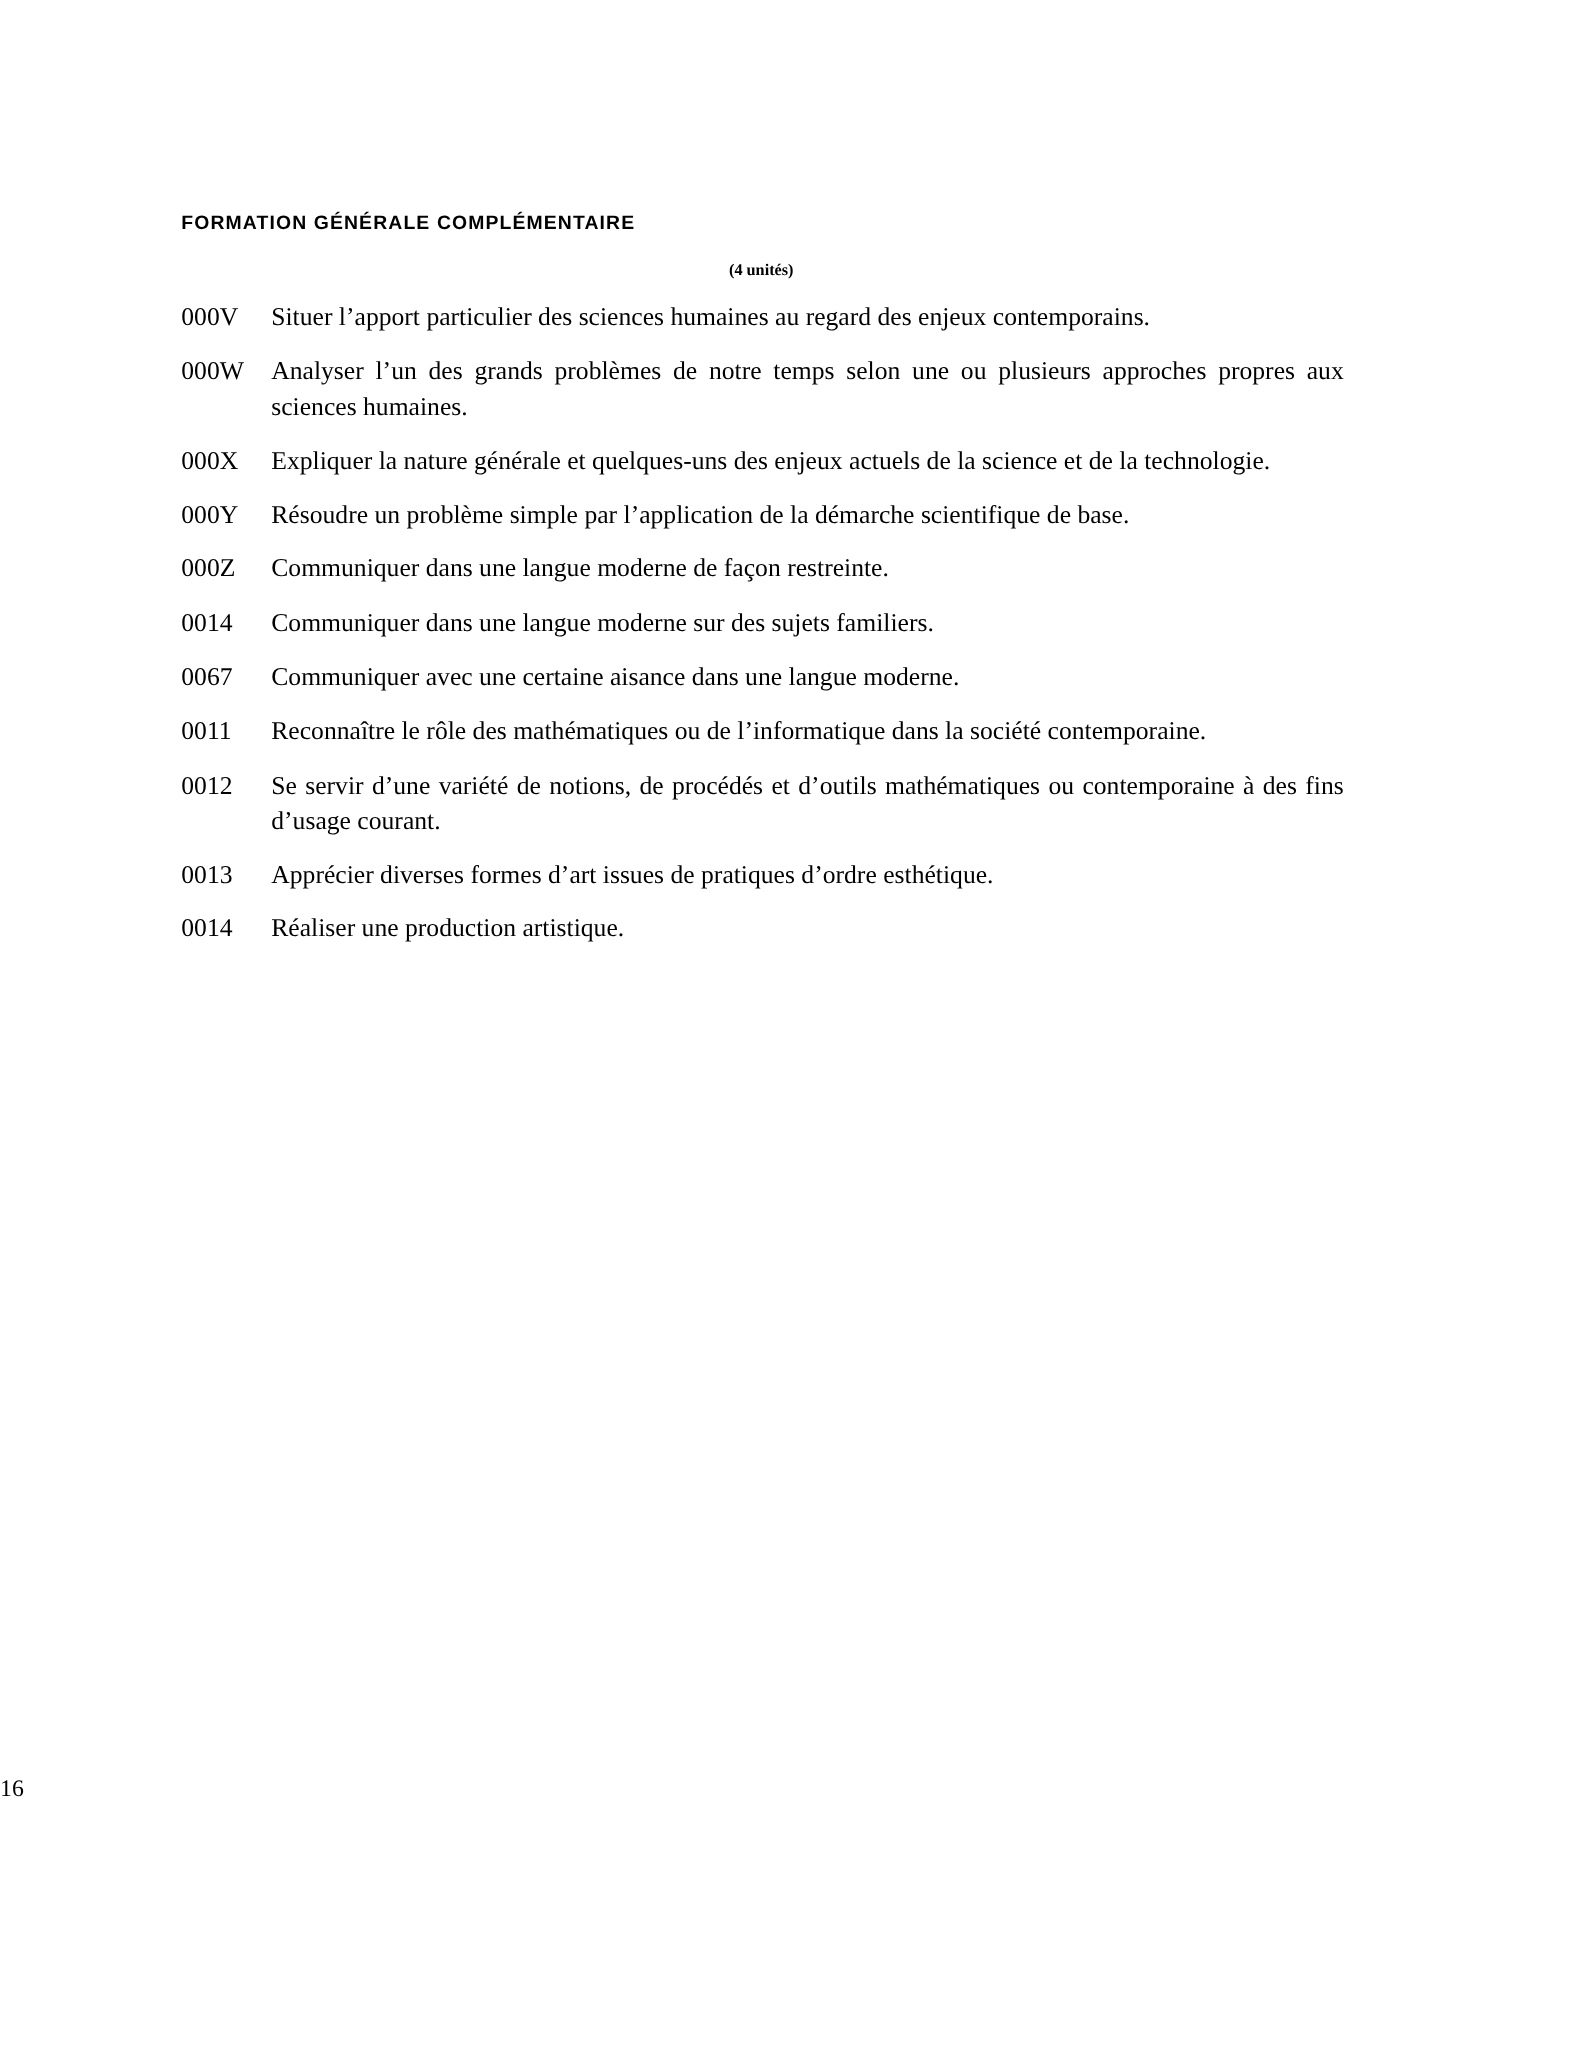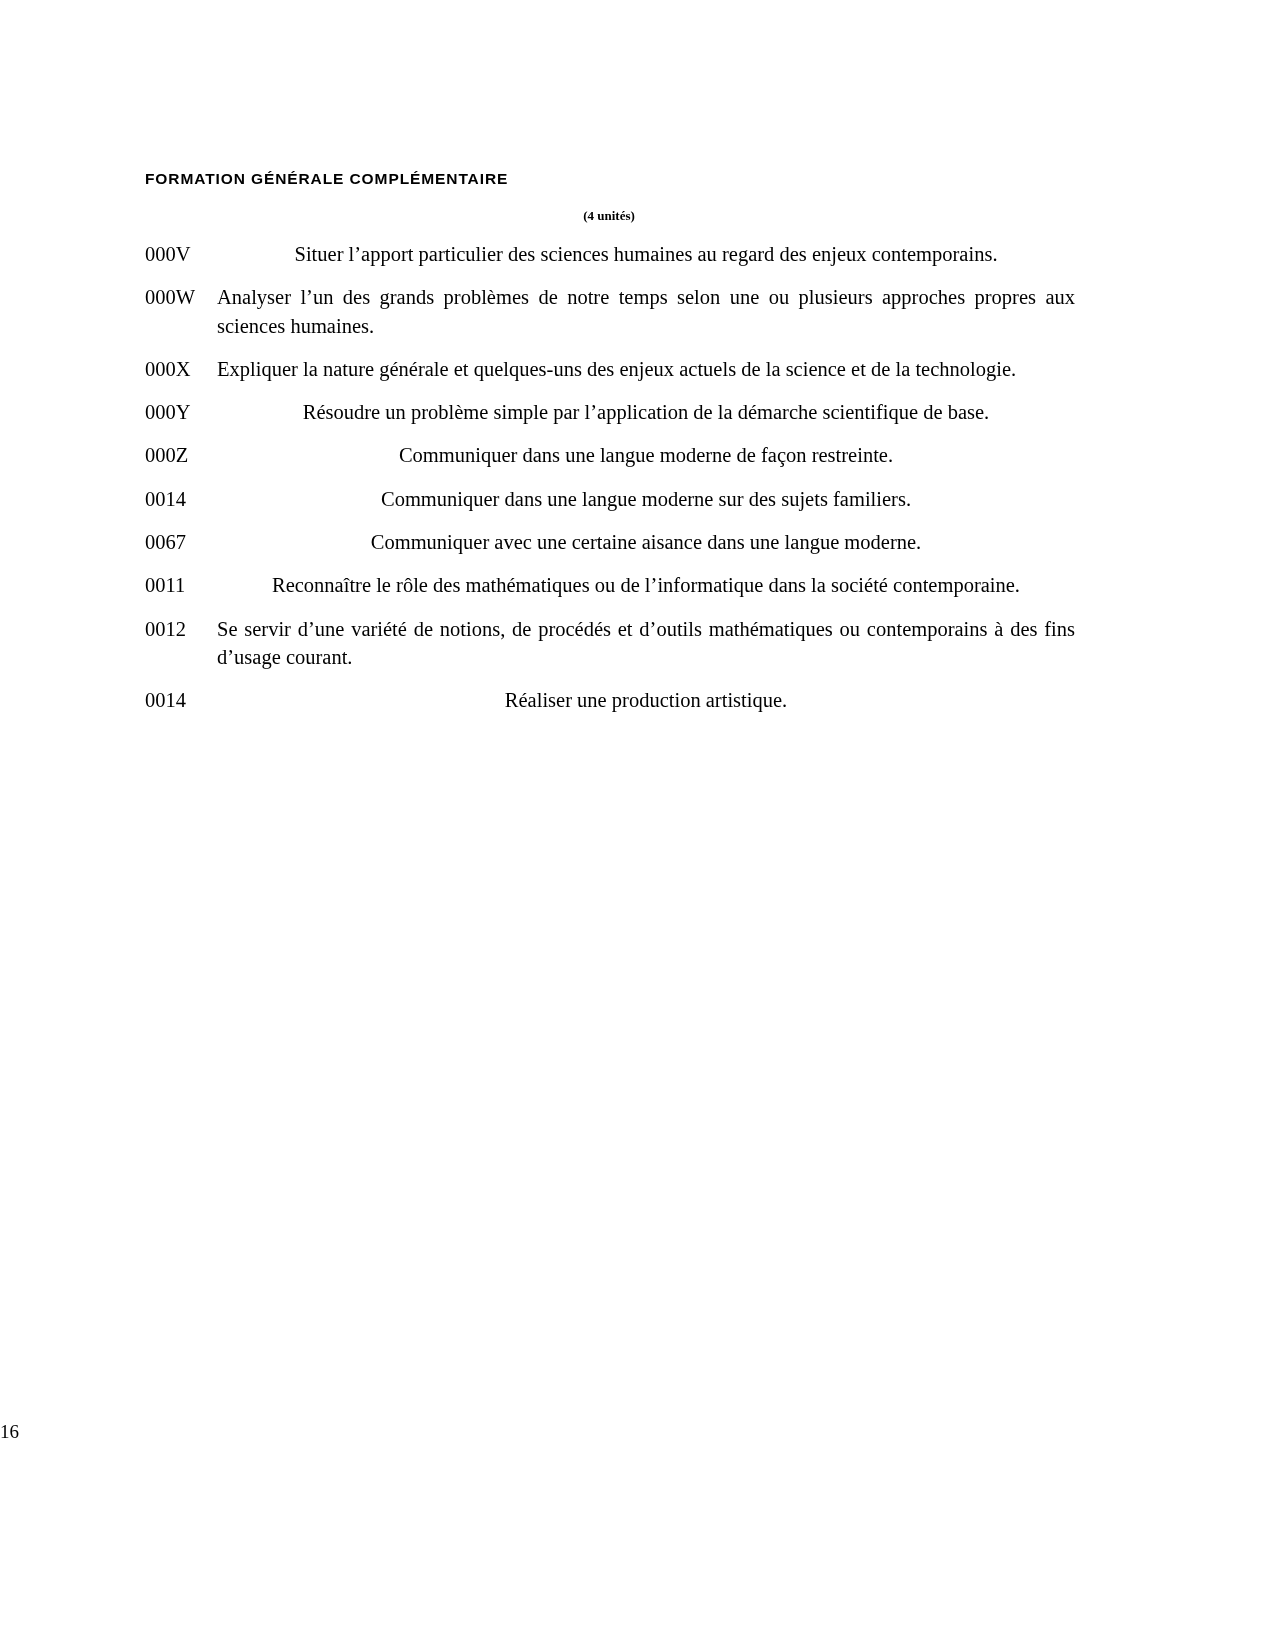--- a/index.html
+++ b/index.html
@@ -56,21 +56,21 @@
     font-family: Liberation Serif, serif;
   }
   .entry-text {
     flex: 1 1 auto;
     font-size: 20.5px;
     line-height: 1.38;
     text-align: justify;
     text-justify: inter-word;
   }
   .entry-text.nojust {
-    text-align: center;
+    text-align: left;
   }
   .page-number {
     position: absolute;
     left: 0;
     top: 1421px;
     width: 1275px;
     font-size: 19px;
   }
 </style>
 </head>
@@ -120,23 +120,27 @@
         <div class="entry-text nojust">Communiquer avec une certaine aisance dans une langue moderne.</div>
       </div>
 
       <div class="entry">
         <div class="entry-code">0011</div>
         <div class="entry-text nojust">Reconnaître le rôle des mathématiques ou de l’informatique dans la société contemporaine.</div>
       </div>
 
       <div class="entry">
         <div class="entry-code">0012</div>
-        <div class="entry-text">Se servir d’une variété de notions, de procédés et d’outils mathématiques ou contemporains à des fins d’usage courant.</div>
+        <div class="entry-text">Se servir d’une variété de notions, de procédés et d’outils mathématiques ou contemporaine à des fins d’usage courant.</div>
       </div>
 
+      <div class="entry">
+        <div class="entry-code">0013</div>
+        <div class="entry-text nojust">Apprécier diverses formes d’art issues de pratiques d’ordre esthétique.</div>
+      </div>
 
       <div class="entry">
         <div class="entry-code">0014</div>
         <div class="entry-text nojust">Réaliser une production artistique.</div>
       </div>
 
     </div>
   </div>
 
   <div class="page-number">16</div>

